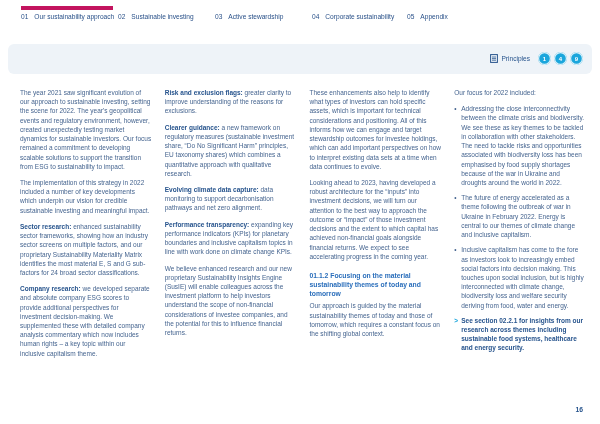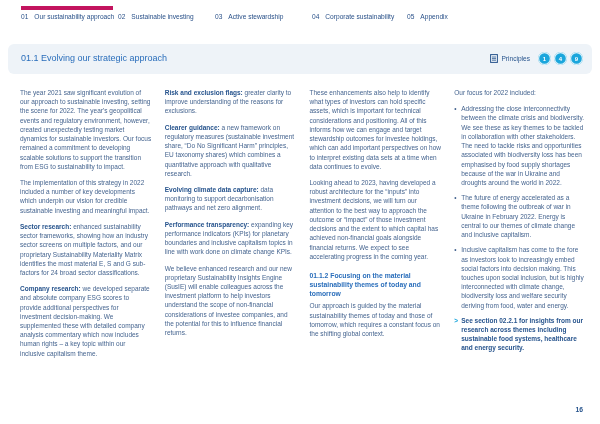--- a/index.html
+++ b/index.html
@@ -100,21 +100,20 @@
     <span class="num">04</span>
     <span class="label">Corporate sustainability</span>
   </div>
   <div class="nav-item" style="left:407px;">
     <span class="num">05</span>
     <span class="label">Appendix</span>
   </div>
 </div>
 
 <div class="header-band">
-  <div class="page-title">01.1 Evolving our strategic approach</div>
   <div class="principles">
     <span class="principles-icon">
       <svg width="8" height="9" viewBox="0 0 8 9">
         <rect x="0.6" y="0.6" width="6.8" height="7.8" fill="none" stroke="#27548d" stroke-width="1"></rect>
         <line x1="2" y1="3" x2="6" y2="3" stroke="#27548d" stroke-width="0.8"></line>
         <line x1="2" y1="4.6" x2="6" y2="4.6" stroke="#27548d" stroke-width="0.8"></line>
         <line x1="2" y1="6.2" x2="6" y2="6.2" stroke="#27548d" stroke-width="0.8"></line>
       </svg>
     </span>
     <span class="principles-label">Principles</span>

